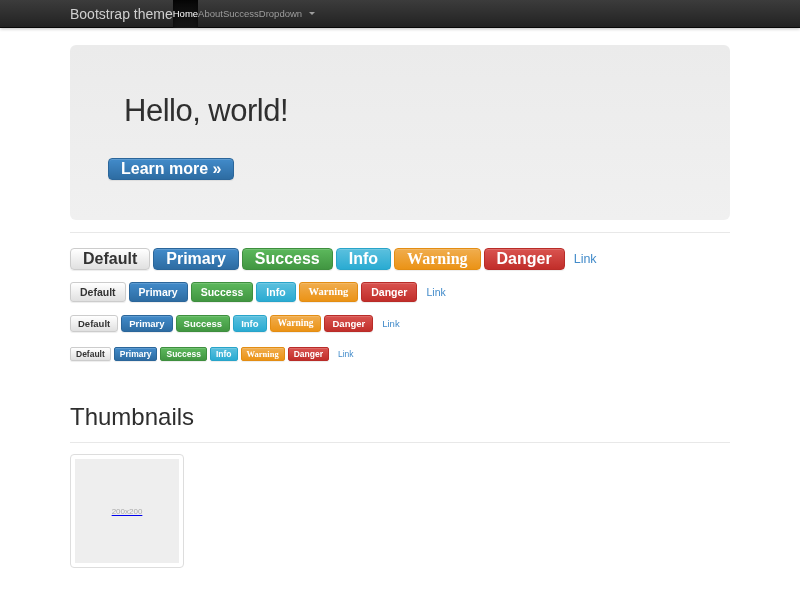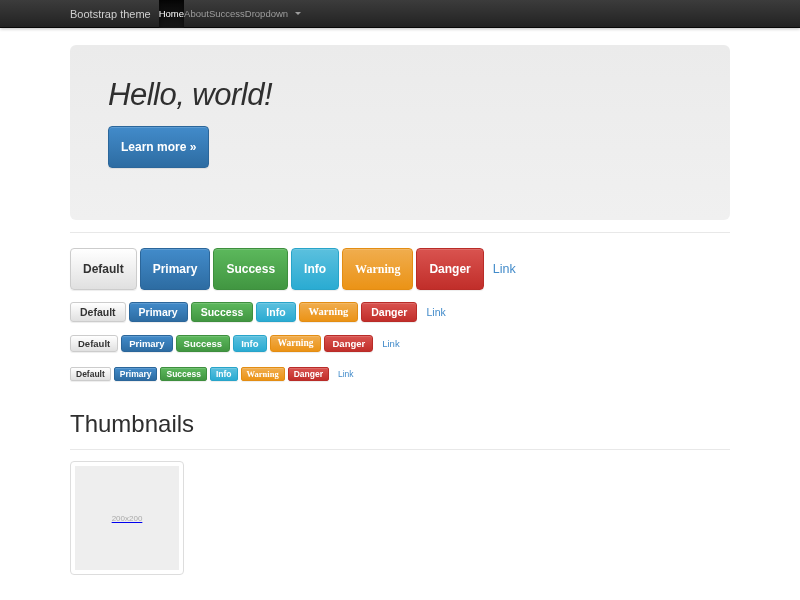--- a/index.html
+++ b/index.html
@@ -14,22 +14,22 @@
 
   
   .navbar {
     height:28px;
     background:linear-gradient(to bottom,#3c3c3c 0%,#222 100%);
     border-bottom:1px solid #080808;
     box-shadow:0 1px 3px rgba(0,0,0,.25);
   }
   .nav-inner { width:660px; margin:0 auto; display:flex; align-items:stretch; height:28px; }
   .brand {
-    color:#cfcfcf; font-size:11px; line-height:28px; font-weight:400;
-    text-decoration:none; margin-right:8px; white-space:nowrap;
+    color:#cfcfcf; font-size:14px; line-height:28px; font-weight:400;
+    text-decoration:none; margin-right:0; white-space:nowrap;
   }
   ul.nav { list-style:none; margin:0; padding:0; display:flex; align-items:stretch; }
   ul.nav li { display:flex; }
   ul.nav a {
     display:block; line-height:28px; padding:0 0;
     font-size:9.5px; color:#9d9d9d; text-decoration:none; white-space:nowrap;
   }
   ul.nav li.active a {
     color:#fff;
     background:linear-gradient(to bottom,#080808 0%,#161616 100%);
@@ -43,52 +43,52 @@
 
   
   .jumbotron {
     margin-top:17px;
     background:linear-gradient(to bottom,#ebebeb 0%,#f0f0f0 100%);
     border-radius:6px;
     padding:33px 38px 30px 38px;
     height:175px;
   }
   .jumbotron h1 {
-    margin:0; font-size:31px; line-height:34px; font-weight:500;
-    color:#2f2f2f; letter-spacing:-0.5px;font-style:italic;
+    margin:16px; font-size:31px; line-height:34px; font-weight:500;
+    color:#2f2f2f; letter-spacing:-0.5px;
   }
   .jumbotron p {
     margin:9px 0 0; font-size:12px; line-height:15.5px;
     color:#5a5a5a; max-width:600px;
   }
 
   
   .btn {
     display:inline-block; border:1px solid transparent; text-align:center;
     font-weight:bold; text-decoration:none; cursor:pointer;
     font-family:"Liberation Sans", sans-serif;
     box-shadow:inset 0 1px 0 rgba(255,255,255,.15), 0 1px 1px rgba(0,0,0,.075);
     vertical-align:middle;
   }
-  .btn-lg { font-size:12px; line-height:14px; padding:13px 12px; border-radius:4px; }
+  .btn-lg { font-size:16px; line-height:14px; padding:3px 12px; border-radius:4px; }
   .btn-md { font-size:10.5px; line-height:12px; padding:3px 9px;  border-radius:3px; }
   .btn-sm { font-size:9.5px;  line-height:11px; padding:2px 7px;  border-radius:3px; }
   .btn-xs { font-size:8.5px;  line-height:10px; padding:1px 5px;  border-radius:2px; }
 
   .btn-default { color:#333; background:linear-gradient(to bottom,#fff 0%,#e0e0e0 100%); border-color:#ccc; }
   .btn-primary { color:#fff; background:linear-gradient(to bottom,#428bca 0%,#2d6ca2 100%); border-color:#2b669a; }
   .btn-success { color:#fff; background:linear-gradient(to bottom,#5cb85c 0%,#419641 100%); border-color:#3e8f3e; }
   .btn-info    { color:#fff; background:linear-gradient(to bottom,#5bc0de 0%,#2aabd2 100%); border-color:#28a4c9; }
   .btn-warning { color:#fff; background:linear-gradient(to bottom,#f0ad4e 0%,#eb9316 100%); border-color:#e38d13;font-family:Liberation Serif, serif; }
   .btn-danger  { color:#fff; background:linear-gradient(to bottom,#d9534f 0%,#c12e2a 100%); border-color:#b92c28; }
 
   .btn-hero { margin-top:14px; }
 
   .section-title { font-size:24px; line-height:27px; font-weight:500; color:#2e2e2e; margin:26px 0 0; }
-  .section-title.thumbs { margin-top:28px; }
+  .section-title.thumbs { margin-top:41px; }
   hr.rule { border:0; border-top:1px solid #e8e8e8; margin:12px 0 0; }
 
   .btn-row { margin-top:12px; }
   .btn-row.first { margin-top:15px; }
   .btn-row .btn { margin-right:3px; }
   a.btn-link { color:#428bca; text-decoration:none; margin-left:6px; vertical-align:middle; }
   .link-lg { font-size:12.5px; } .link-md { font-size:10.5px; }
   .link-sm { font-size:9.5px; }  .link-xs { font-size:8.5px; }
 
   

